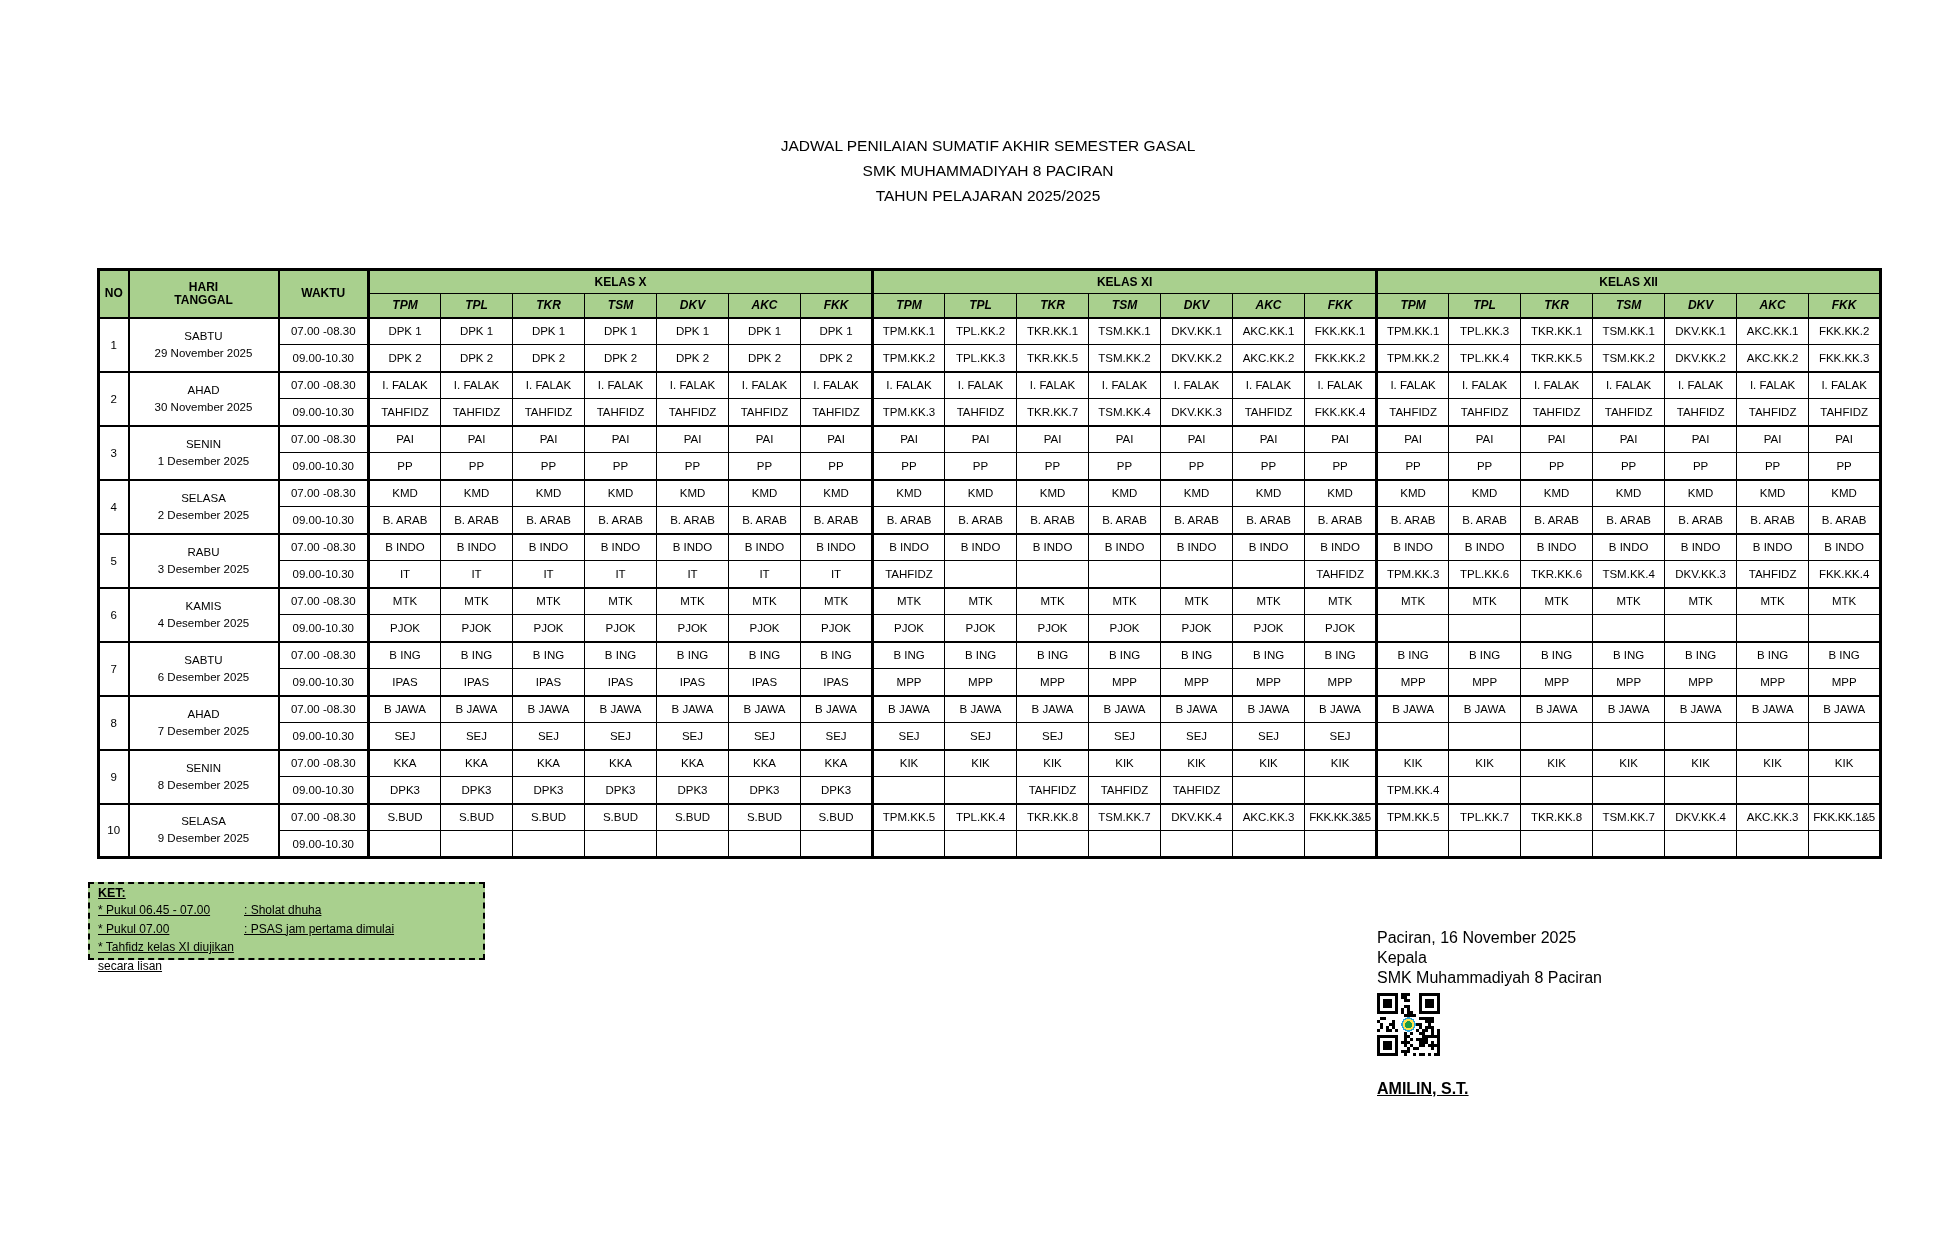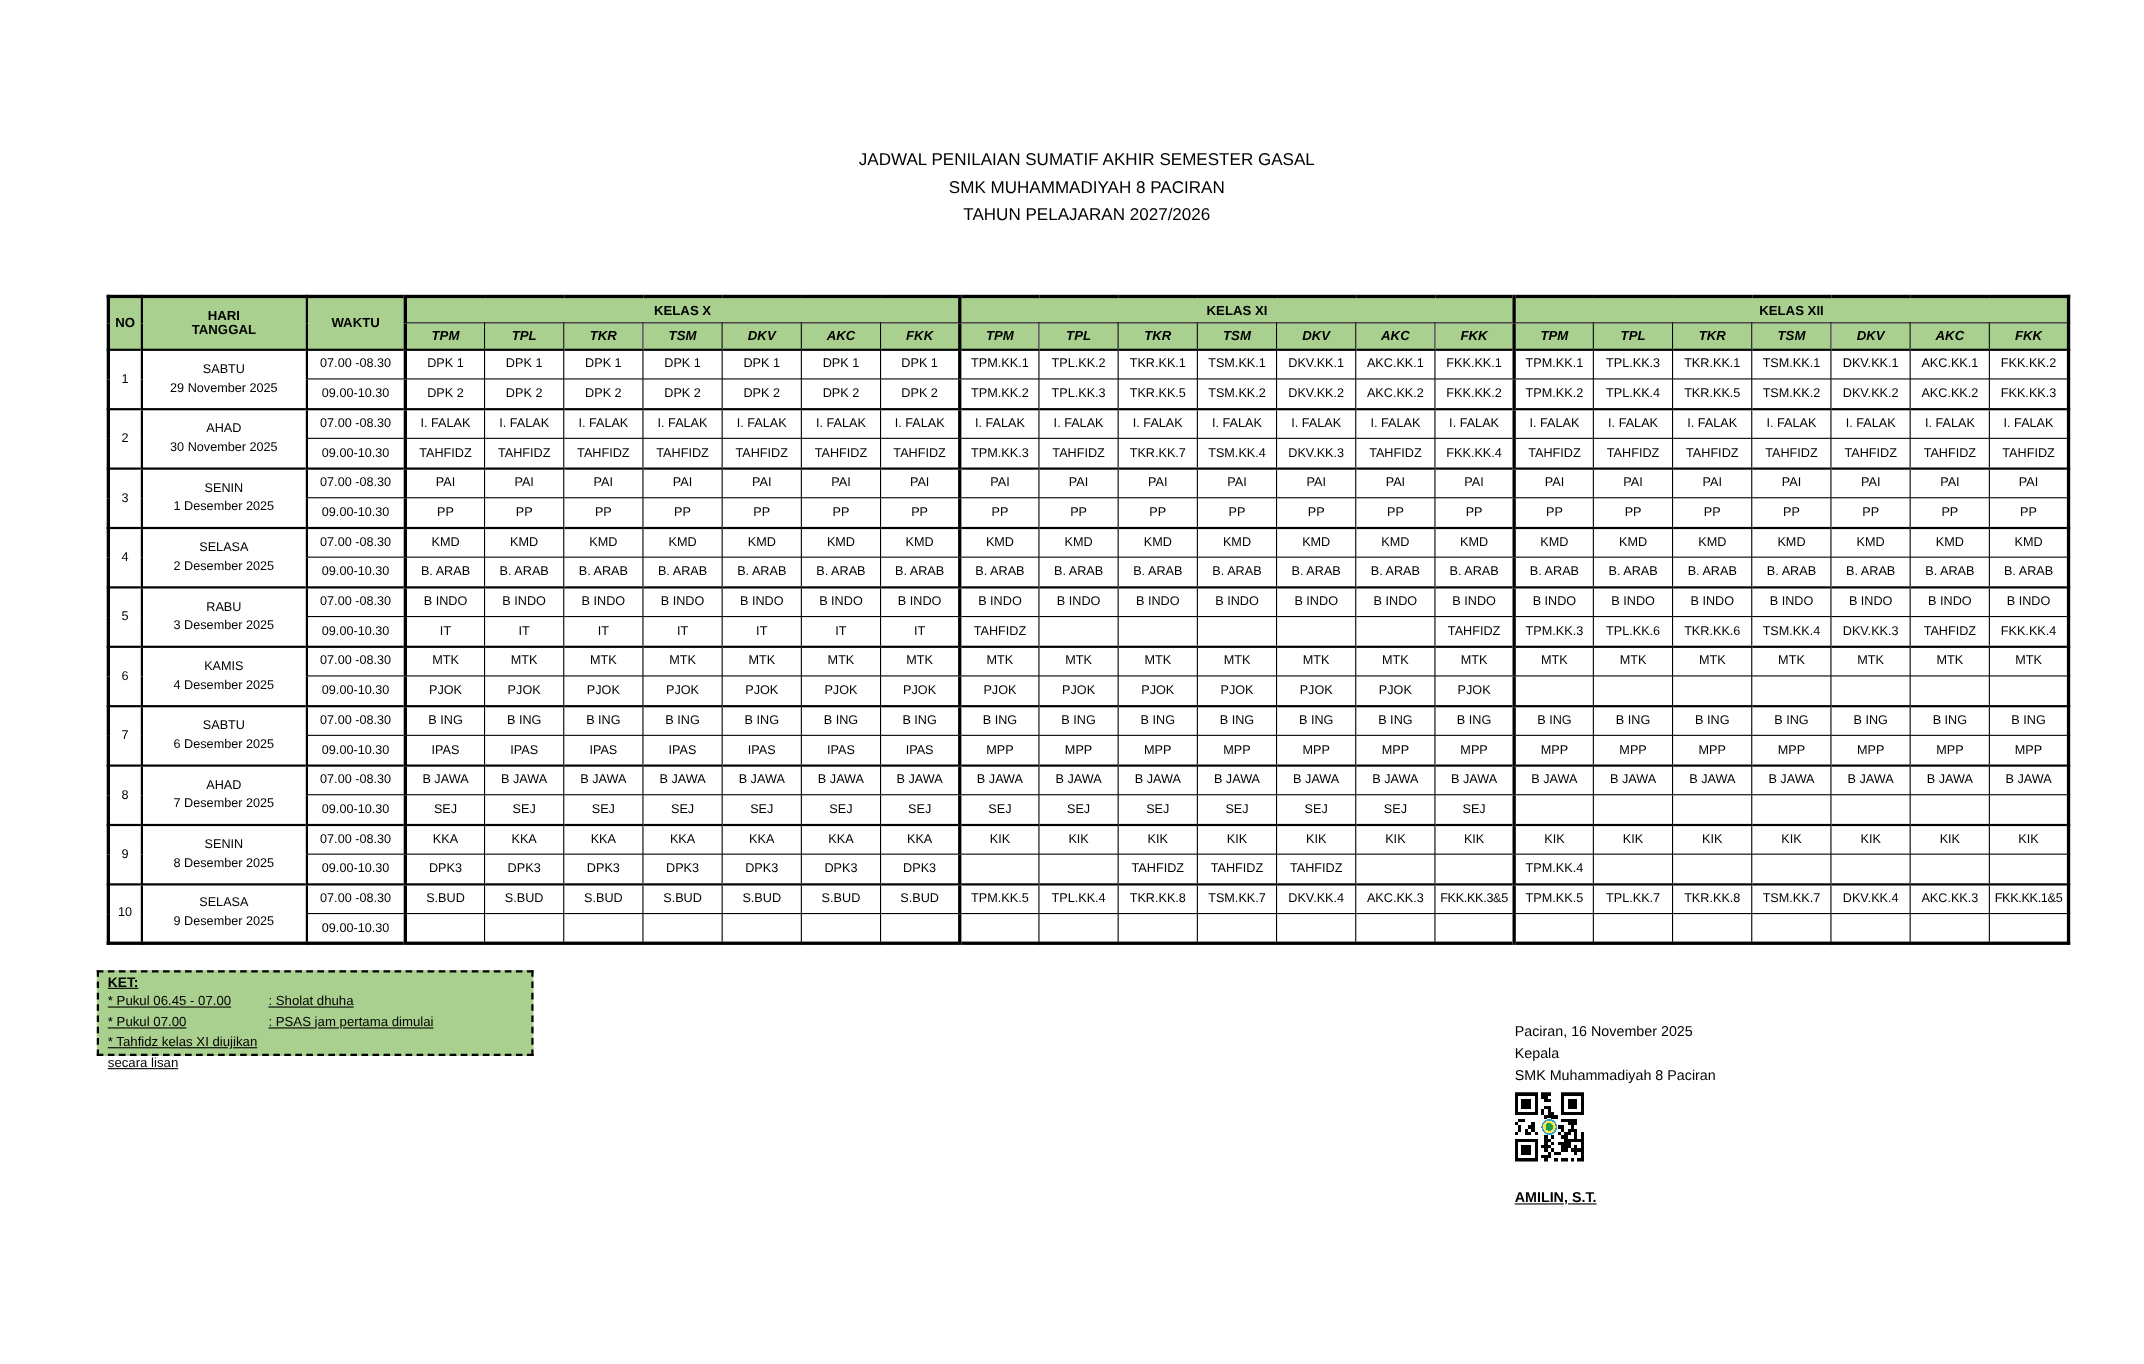--- a/index.html
+++ b/index.html
@@ -27,33 +27,33 @@
   .sched thead tr.subrow th{border-bottom-width:2.5px;font-style:italic;}
 
   .ket{position:absolute;left:88px;top:882px;width:397px;height:78px;
        background:var(--green);border:2.5px dashed #000;box-sizing:border-box;
        padding:1px 8px;font-size:12px;text-decoration:underline;}
   .ket-title{font-weight:600;font-size:12.5px;line-height:16px;}
   .ket-row{display:flex;line-height:18.5px;}
   .ket-label{width:146px;flex:none;}
   .ket-desc{flex:1;}
 
-  .sig{position:absolute;left:1377px;top:928px;font-size:13px;line-height:20px;}
+  .sig{position:absolute;left:1377px;top:928px;font-size:16px;line-height:20px;}
   .sig svg{display:block;margin-top:5px;}
   .sig-name{font-weight:bold;text-decoration:underline;margin-top:23px;}
 </style>
 </head>
 <body>
 
 <div>
 
   <div class="title">
     <div>JADWAL PENILAIAN SUMATIF AKHIR SEMESTER GASAL</div>
     <div>SMK MUHAMMADIYAH 8 PACIRAN</div>
-    <div>TAHUN PELAJARAN 2027/2026</div>
+    <div>TAHUN PELAJARAN 2025/2025</div>
   </div>
 
   <table class="sched">
     <colgroup>
         <col style="width: 30px;">
         <col style="width: 150px;">
         <col style="width: 90px;">
         <col style="width: 72px;">
         <col style="width: 72px;">
         <col style="width: 72px;">

